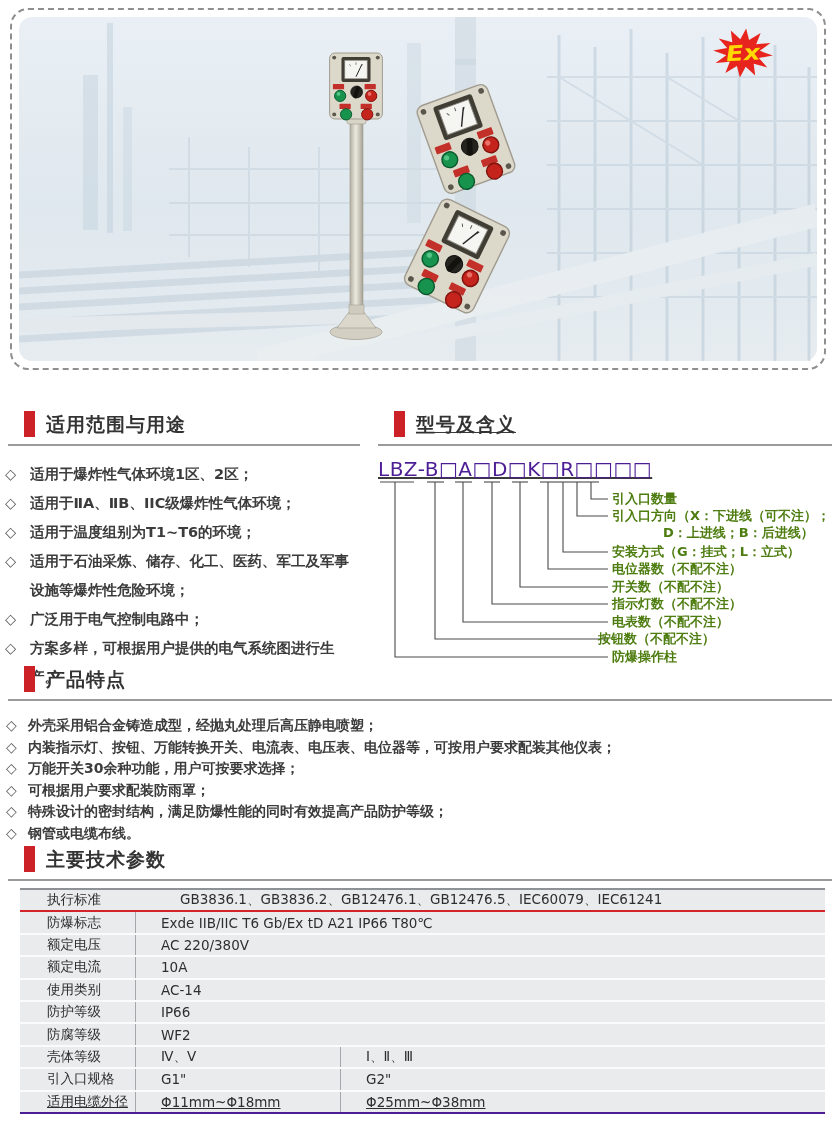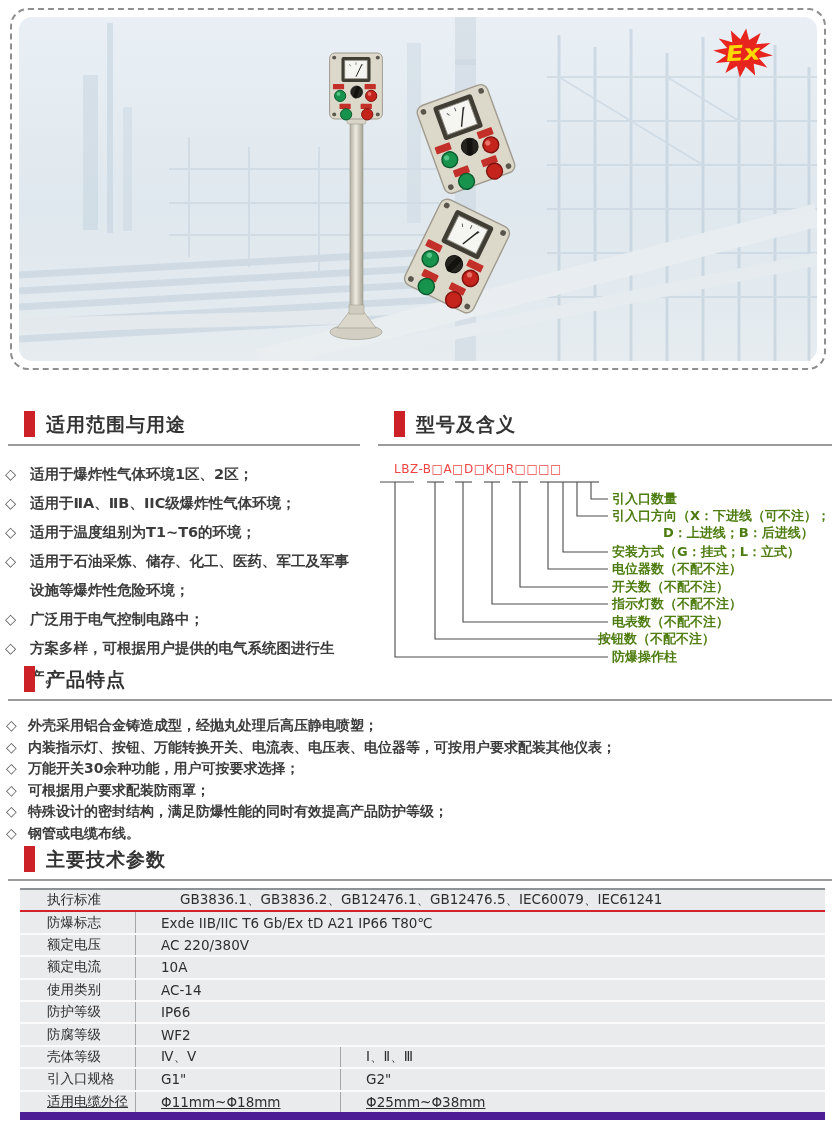--- a/index.html
+++ b/index.html
@@ -19,35 +19,35 @@
   .sec-head{display:flex;align-items:center;border-bottom:2px solid #9b9b9b;padding-bottom:7px;padding-left:16px;}
   .sec-bar{width:11px;height:26px;background:#cc2127;margin-right:11px;flex:none;}
   .sec-title{font-size:19px;font-weight:bold;color:#333;letter-spacing:1px;line-height:26px;}
   
   .sec-usage{position:absolute;left:8px;top:411px;width:352px;}
   .u-list{margin-top:14px;}
   .u-item{position:relative;padding-left:22px;font-size:14.5px;line-height:29px;color:#3c3c3c;font-weight:bold;}
   .u-item .dia{position:absolute;left:-3px;top:0;font-weight:normal;color:#555;}
   .btxt{white-space:pre-line;}
   
-  .sec-model{position:absolute;left:378px;top:411px;width:454px;}
-  .model-code{margin-top:11px;font-size:12px;color:#ef4444;letter-spacing:0.5px;line-height:24px;margin-left:16px;}
+  .sec-model{position:absolute;left:378px;top:411px;width:454px;text-decoration:underline;}
+  .model-code{margin-top:11px;font-size:20px;color:#4c1d95;letter-spacing:0.5px;line-height:24px;}
   .model-diagram{position:relative;height:192px;}
   .model-diagram svg{position:absolute;left:0;top:0;}
   .m-label{position:absolute;font-size:13px;line-height:18px;color:#4d7c0f;white-space:nowrap;font-weight:bold;}
   
   .sec-features{position:absolute;left:8px;top:666px;width:824px;}
   .f-list{margin-top:14px;}
   .f-item{position:relative;padding-left:20px;font-size:14px;line-height:21.5px;color:#3c3c3c;font-weight:bold;}
   .f-item .dia{position:absolute;left:-2px;top:0;font-weight:normal;color:#555;}
   
   .sec-params{position:absolute;left:8px;top:846px;width:824px;}
   .param-table{
     position:absolute;left:12px;top:42px;width:805px;
-    border-top:2px solid #8e9296;border-bottom:8px solid #4c1d95;
+    border-top:2px solid #8e9296;border-bottom:2px solid #4c1d95;
   }
   .p-row{display:grid;grid-template-columns:115px 205px 1fr;height:20.4px;align-items:center;
     background:#e9ebec;border-bottom:2px solid #fbfbfb;font-size:13.5px;color:#2e2e2e;}
   .p-row:last-child{border-bottom:none;text-decoration:underline;}
   .p-row.red-under{border-bottom:2px solid #d3232a;}
   .p-label{padding-left:27px;}
   .p-val{padding-left:25px;border-left:1px solid #a4a8ab;align-self:stretch;display:flex;align-items:center;}
   .p-val.span2{grid-column:2 / 4;}
   .p-val.noline{border-left:none;padding-left:45px;}
 </style>

